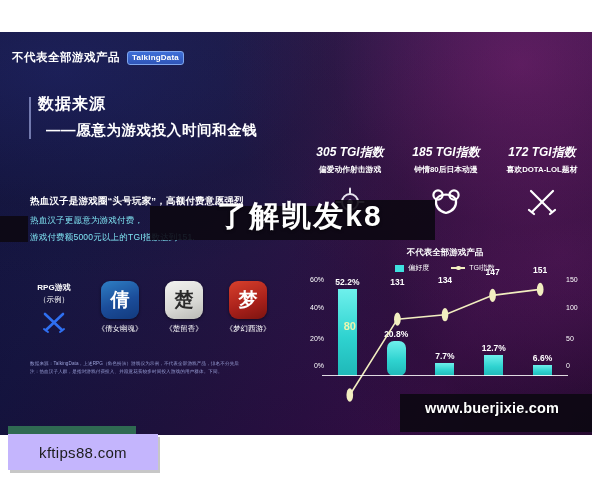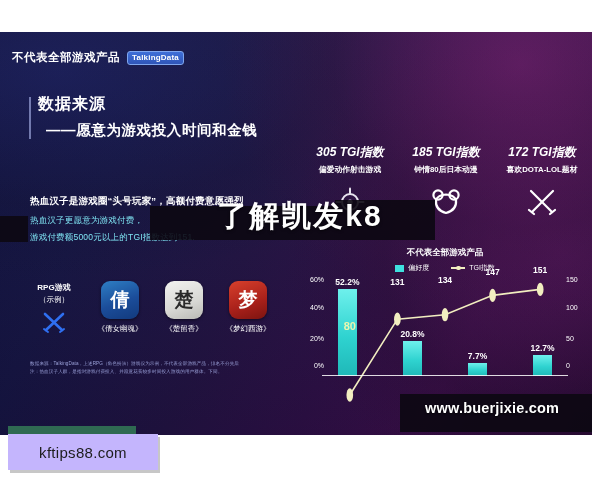--- a/index.html
+++ b/index.html
@@ -572,32 +572,37 @@
         <span>0</span>
       </div>
 
       <div class="bars" id="bars-container">
           <div class="bar-col">
             <div class="bar" style="height: 87%;">
               <div class="bar-val">52.2%</div>
             </div>
           </div>
           <div class="bar-col">
-            <div class="bar" style="height: 34.6667%;">
+            <div class="bar" style="height: 34.6667%; border-radius: 7px;">
               <div class="bar-val">20.8%</div>
             </div>
           </div>
           <div class="bar-col">
             <div class="bar" style="height: 12.8333%;">
               <div class="bar-val">7.7%</div>
             </div>
           </div>
           <div class="bar-col">
             <div class="bar" style="height: 21.1667%;">
               <div class="bar-val">12.7%</div>
+            </div>
+          </div>
+          <div class="bar-col">
+            <div class="bar" style="height: 11%;">
+              <div class="bar-val">6.6%</div>
             </div>
           </div>
         </div>
       <svg class="line-layer" id="line-layer" viewBox="0 0 100 100" preserveAspectRatio="none">
           <path d="M 10 50 L 30 18.125 L 50 16.25 L 70 8.125 L 90 5.625" fill="none" stroke="#f2eec0" stroke-width="1.6" vector-effect="non-scaling-stroke"></path>
           <ellipse cx="10" cy="50" rx="1.4" ry="2.8" fill="#f2eec0"></ellipse>
           <ellipse cx="30" cy="18.125" rx="1.4" ry="2.8" fill="#f2eec0"></ellipse>
           <ellipse cx="50" cy="16.25" rx="1.4" ry="2.8" fill="#f2eec0"></ellipse>
           <ellipse cx="70" cy="8.125" rx="1.4" ry="2.8" fill="#f2eec0"></ellipse>
           <ellipse cx="90" cy="5.625" rx="1.4" ry="2.8" fill="#f2eec0"></ellipse>

